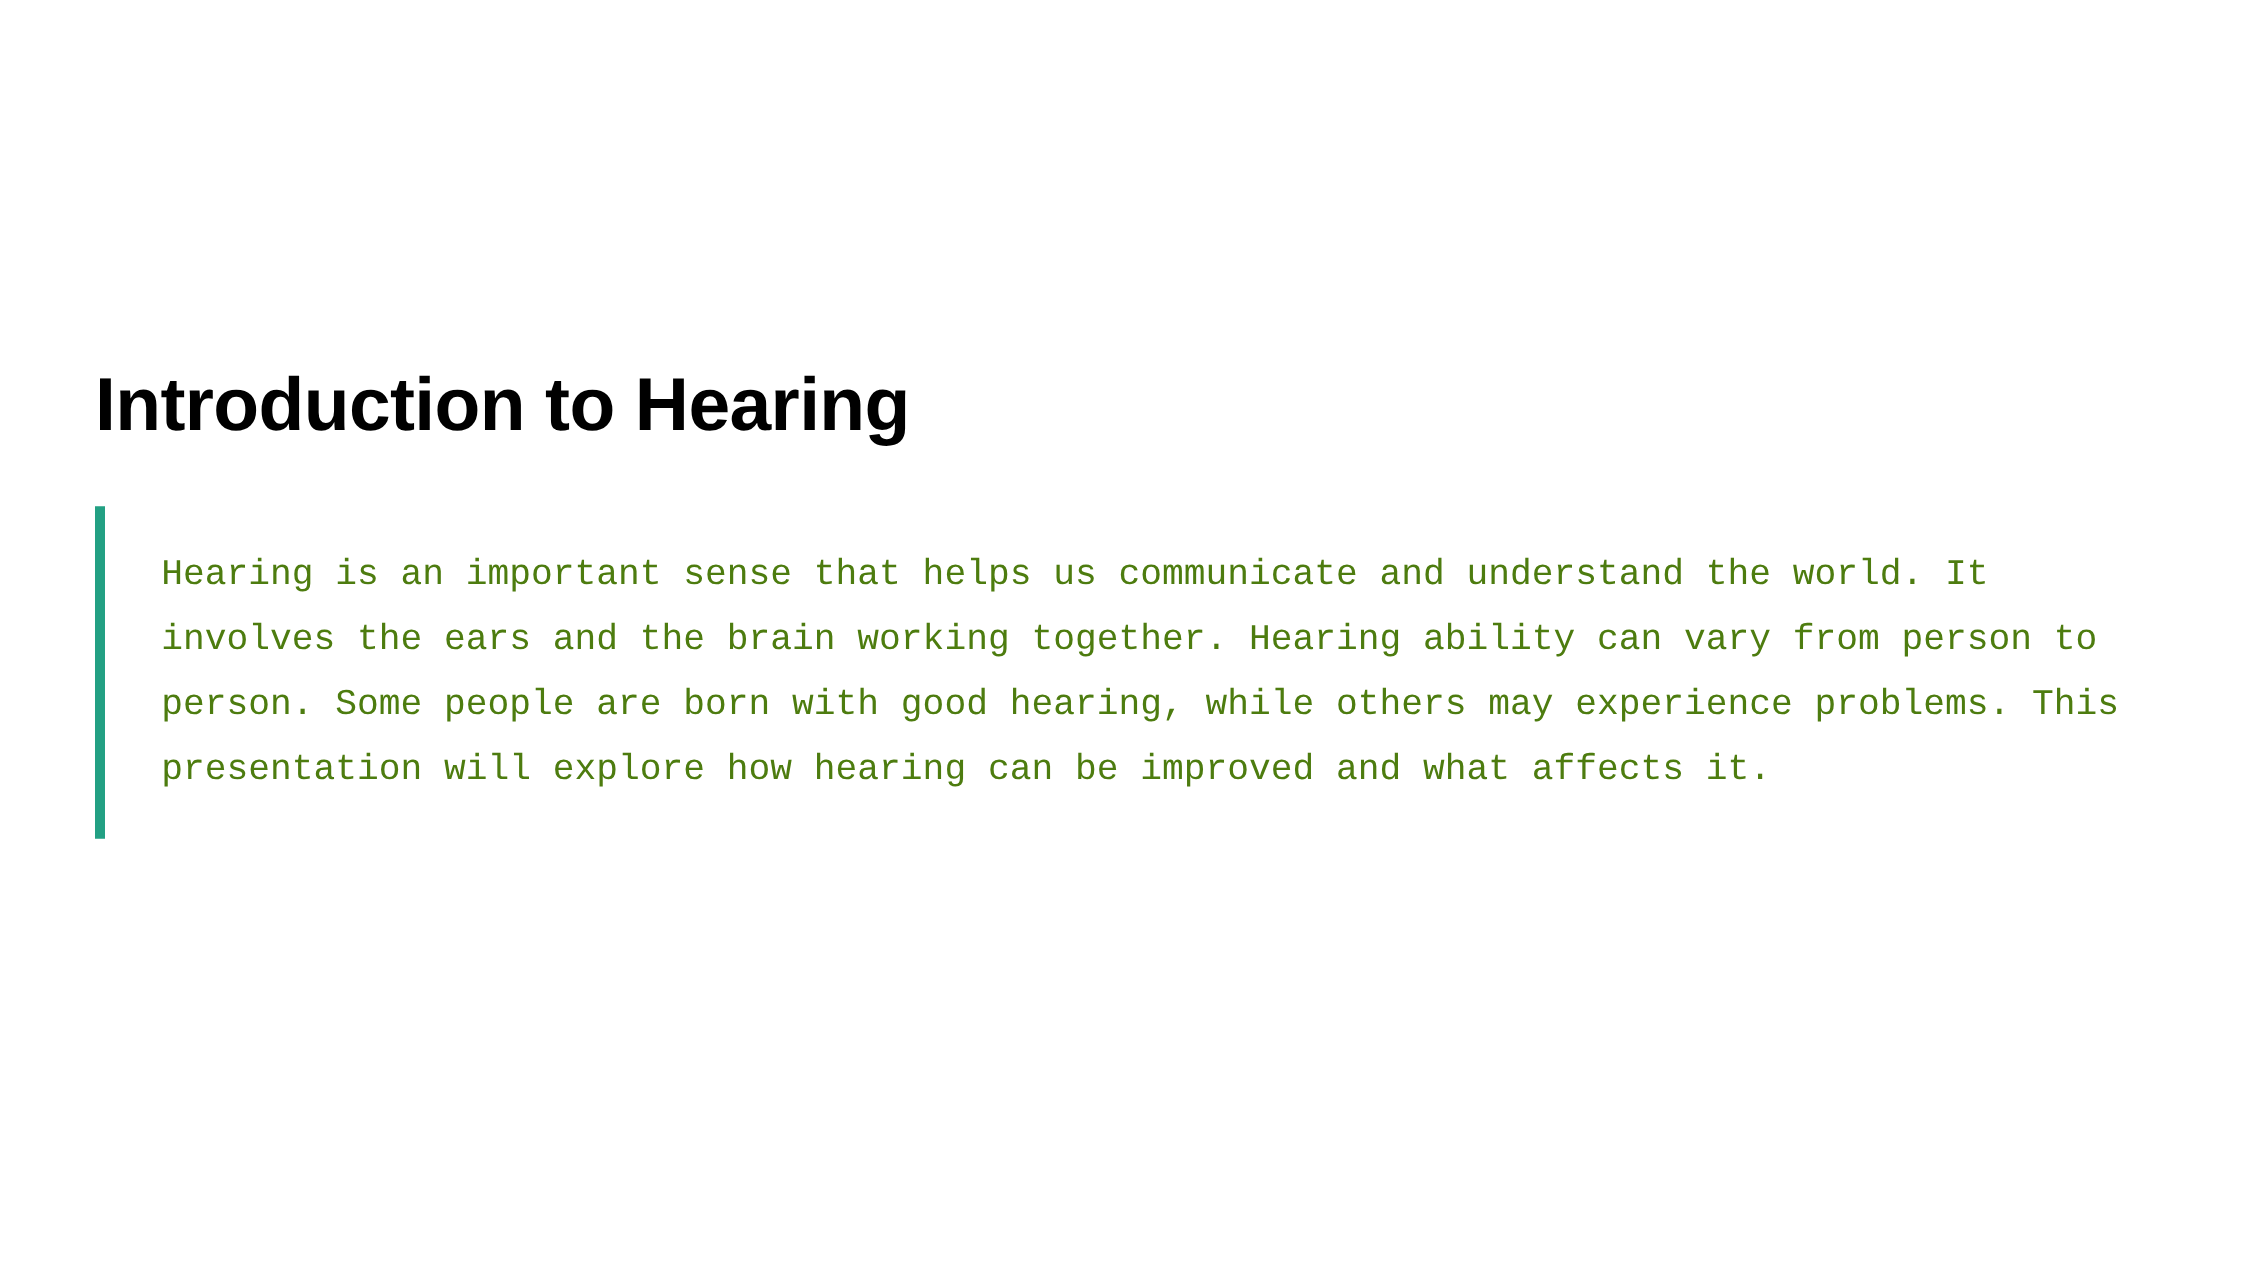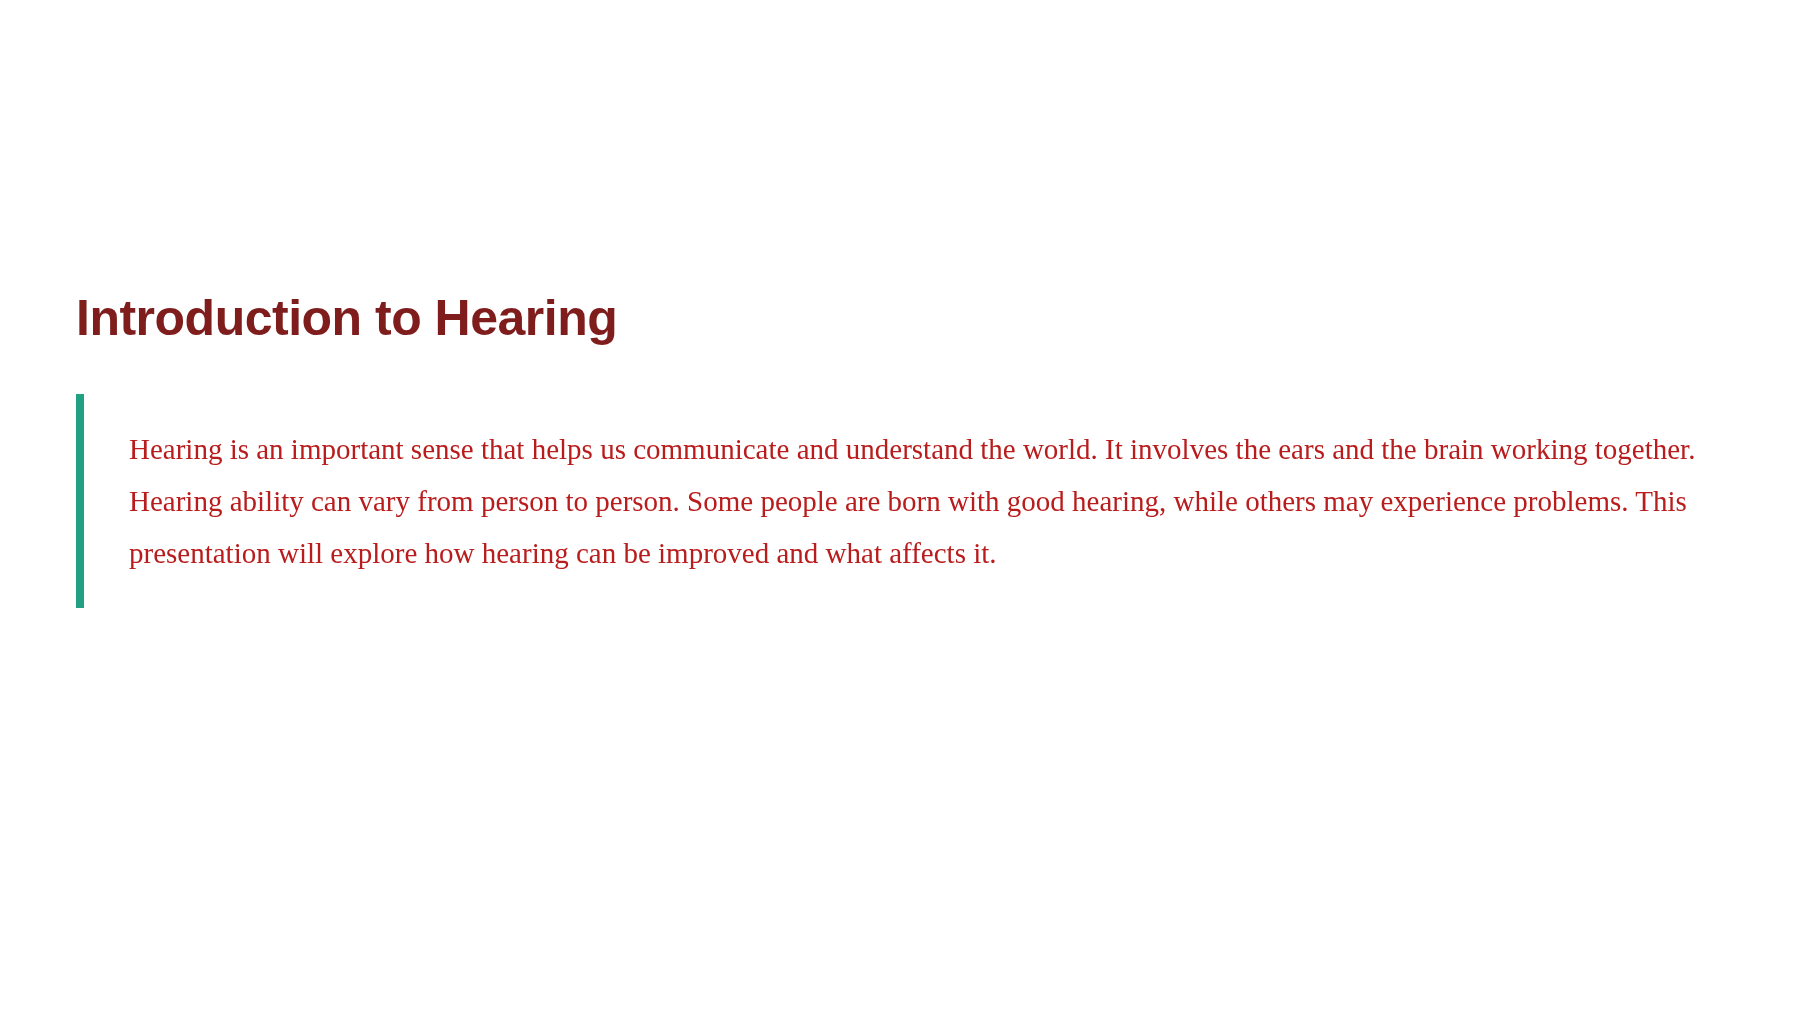--- a/index.html
+++ b/index.html
@@ -25,25 +25,25 @@
 
   .slide-content {
     position: absolute;
     left: 76px;
     top: 290px;
     width: 1660px;
   }
 
   .slide-title {
     font-family: "Liberation Sans", sans-serif;
-    font-size: 50px;
+    font-size: 60px;
     line-height: 1.12;
     font-weight: 700;
     letter-spacing: -0.5px;
-    color: #7f1d1d;
+    color: #000000;
     margin: 0 0 48px 0;
     white-space: nowrap;
   }
 
   .body-block {
     position: relative;
     display: flex;
     align-items: stretch;
   }
 
@@ -51,25 +51,25 @@
     flex: 0 0 auto;
     width: 8px;
     min-height: 206px;
     background: #22a083;
     border-radius: 0px;
   }
 
   .body-text {
     flex: 1 1 auto;
     padding-left: 45px;
-    font-family: Liberation Serif, serif;
+    font-family: Liberation Mono, monospace;
     font-size: 29px;
     line-height: 52px;
     font-weight: 400;
-    color: #b91c1c;
+    color: #4d7c0f;
     max-width: 1615px;
     text-align: left;
   }
 </style>
 </head>
 <body>
 
 <div class="slide">
 
   <div class="slide-content">

